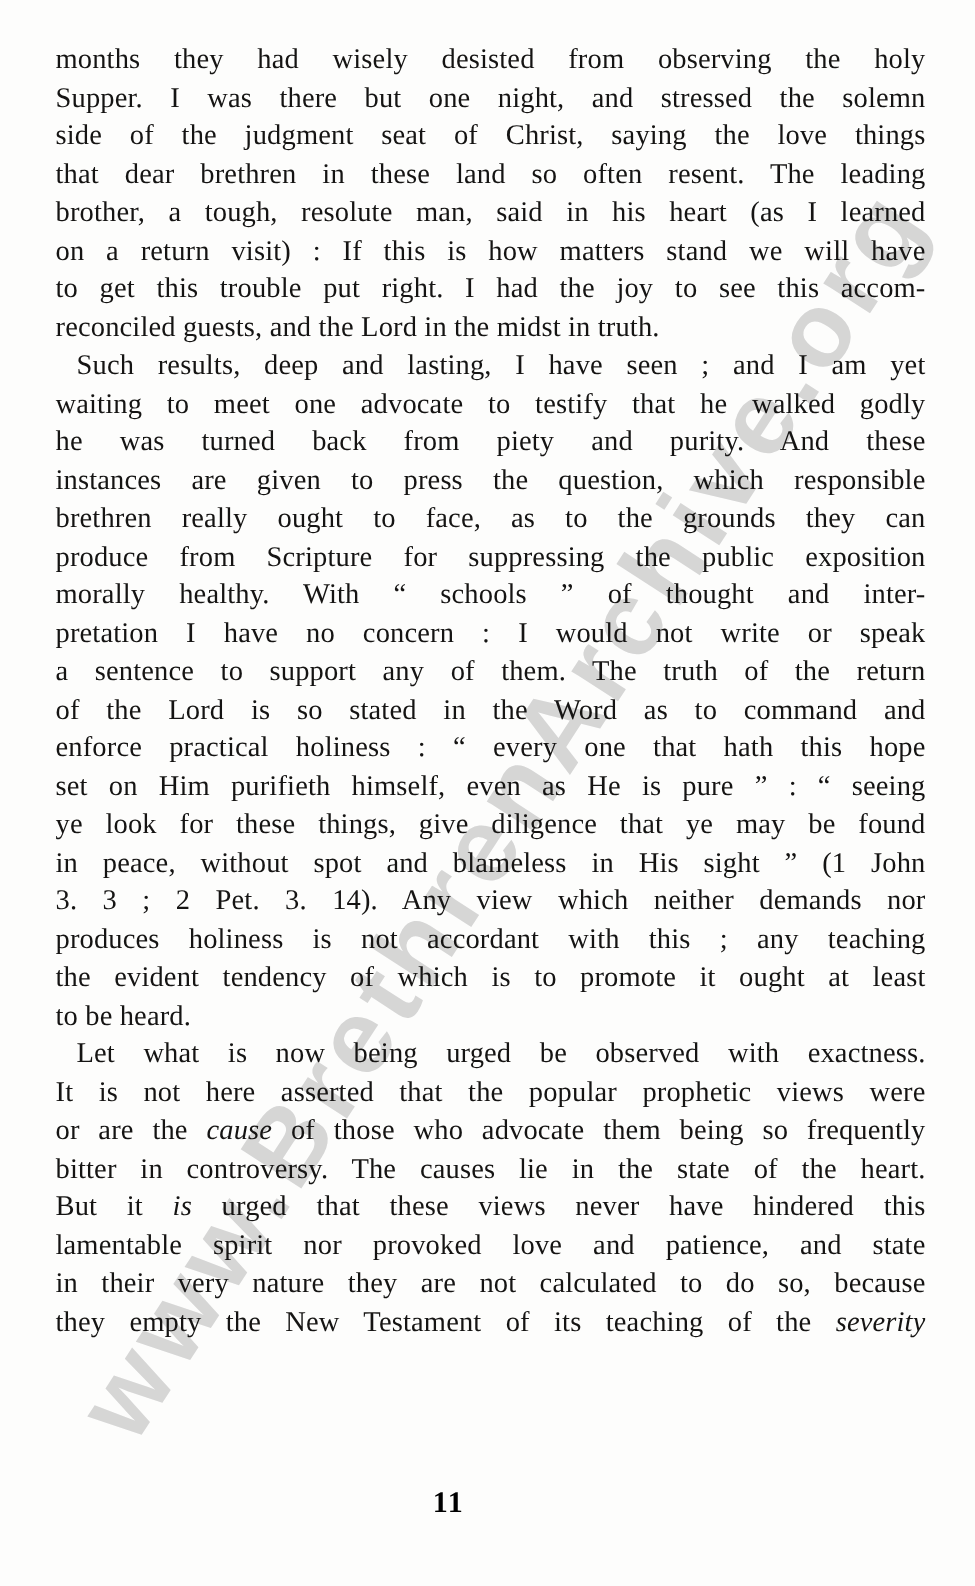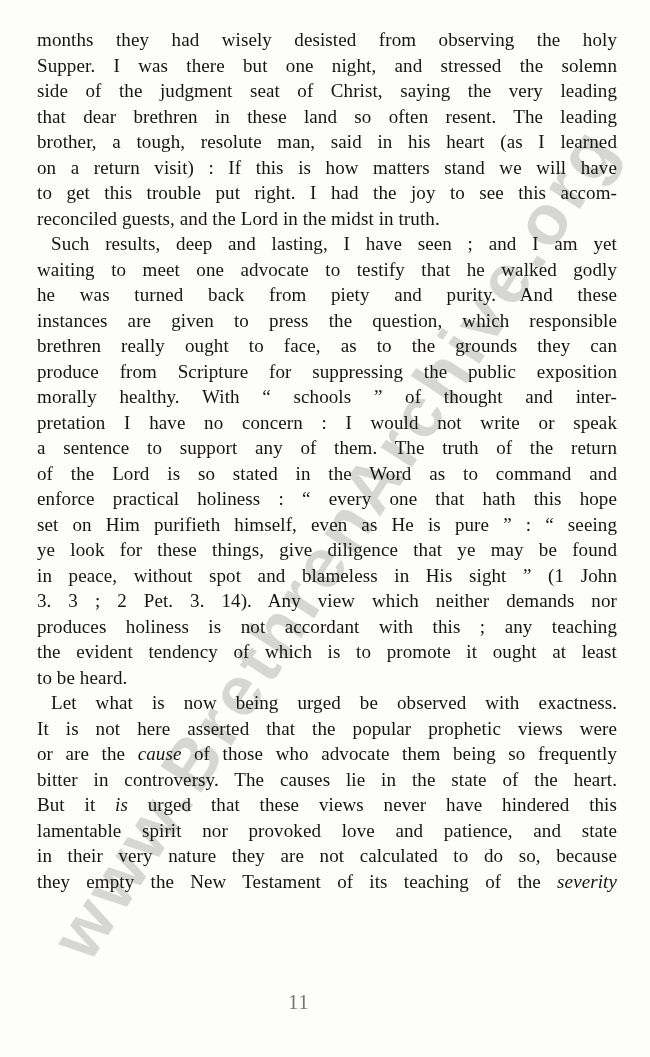--- a/index.html
+++ b/index.html
@@ -46,36 +46,36 @@
   }
   .line.indent { text-indent: 14px; }
   .line.end { text-align-last: left; }
   .line i { font-style: italic; }
   .page-number {
     position: absolute;
     left: 0; top: 991px;
     width: 598px;
     text-align: center;
     font-size: 20px;
-    font-weight: normal;
+    font-weight: bold;
     letter-spacing: 1px;
     z-index: 1;
-    color: #737373;
+    color: #000000;
   }
 </style>
 </head>
 <body>
 
 <div class="page">
   <div class="watermark">www.BrethrenArchive.org</div>
 
   <div class="text-block" id="text-block">
       <div class="line">months they had wisely desisted from observing the holy</div>
       <div class="line">Supper.  I was there but one night, and stressed the solemn</div>
-      <div class="line">side of the judgment seat of Christ, saying the very leading</div>
+      <div class="line">side of the judgment seat of Christ, saying the love things</div>
       <div class="line">that dear brethren in these land so often resent.  The leading</div>
       <div class="line">brother, a tough, resolute man, said in his heart (as I learned</div>
       <div class="line">on a return visit) :  If this is how matters stand we will have</div>
       <div class="line">to get this trouble put right.  I had the joy to see this accom-</div>
       <div class="line end">reconciled guests, and the Lord in the midst in truth.</div>
       <div class="line indent">Such results, deep and lasting, I have seen ;  and I am yet</div>
       <div class="line">waiting to meet one advocate to testify that he walked godly</div>
       <div class="line">he was turned back from piety and purity.  And these</div>
       <div class="line">instances are given to press the question, which responsible</div>
       <div class="line">brethren really ought to face, as to the grounds they can</div>

